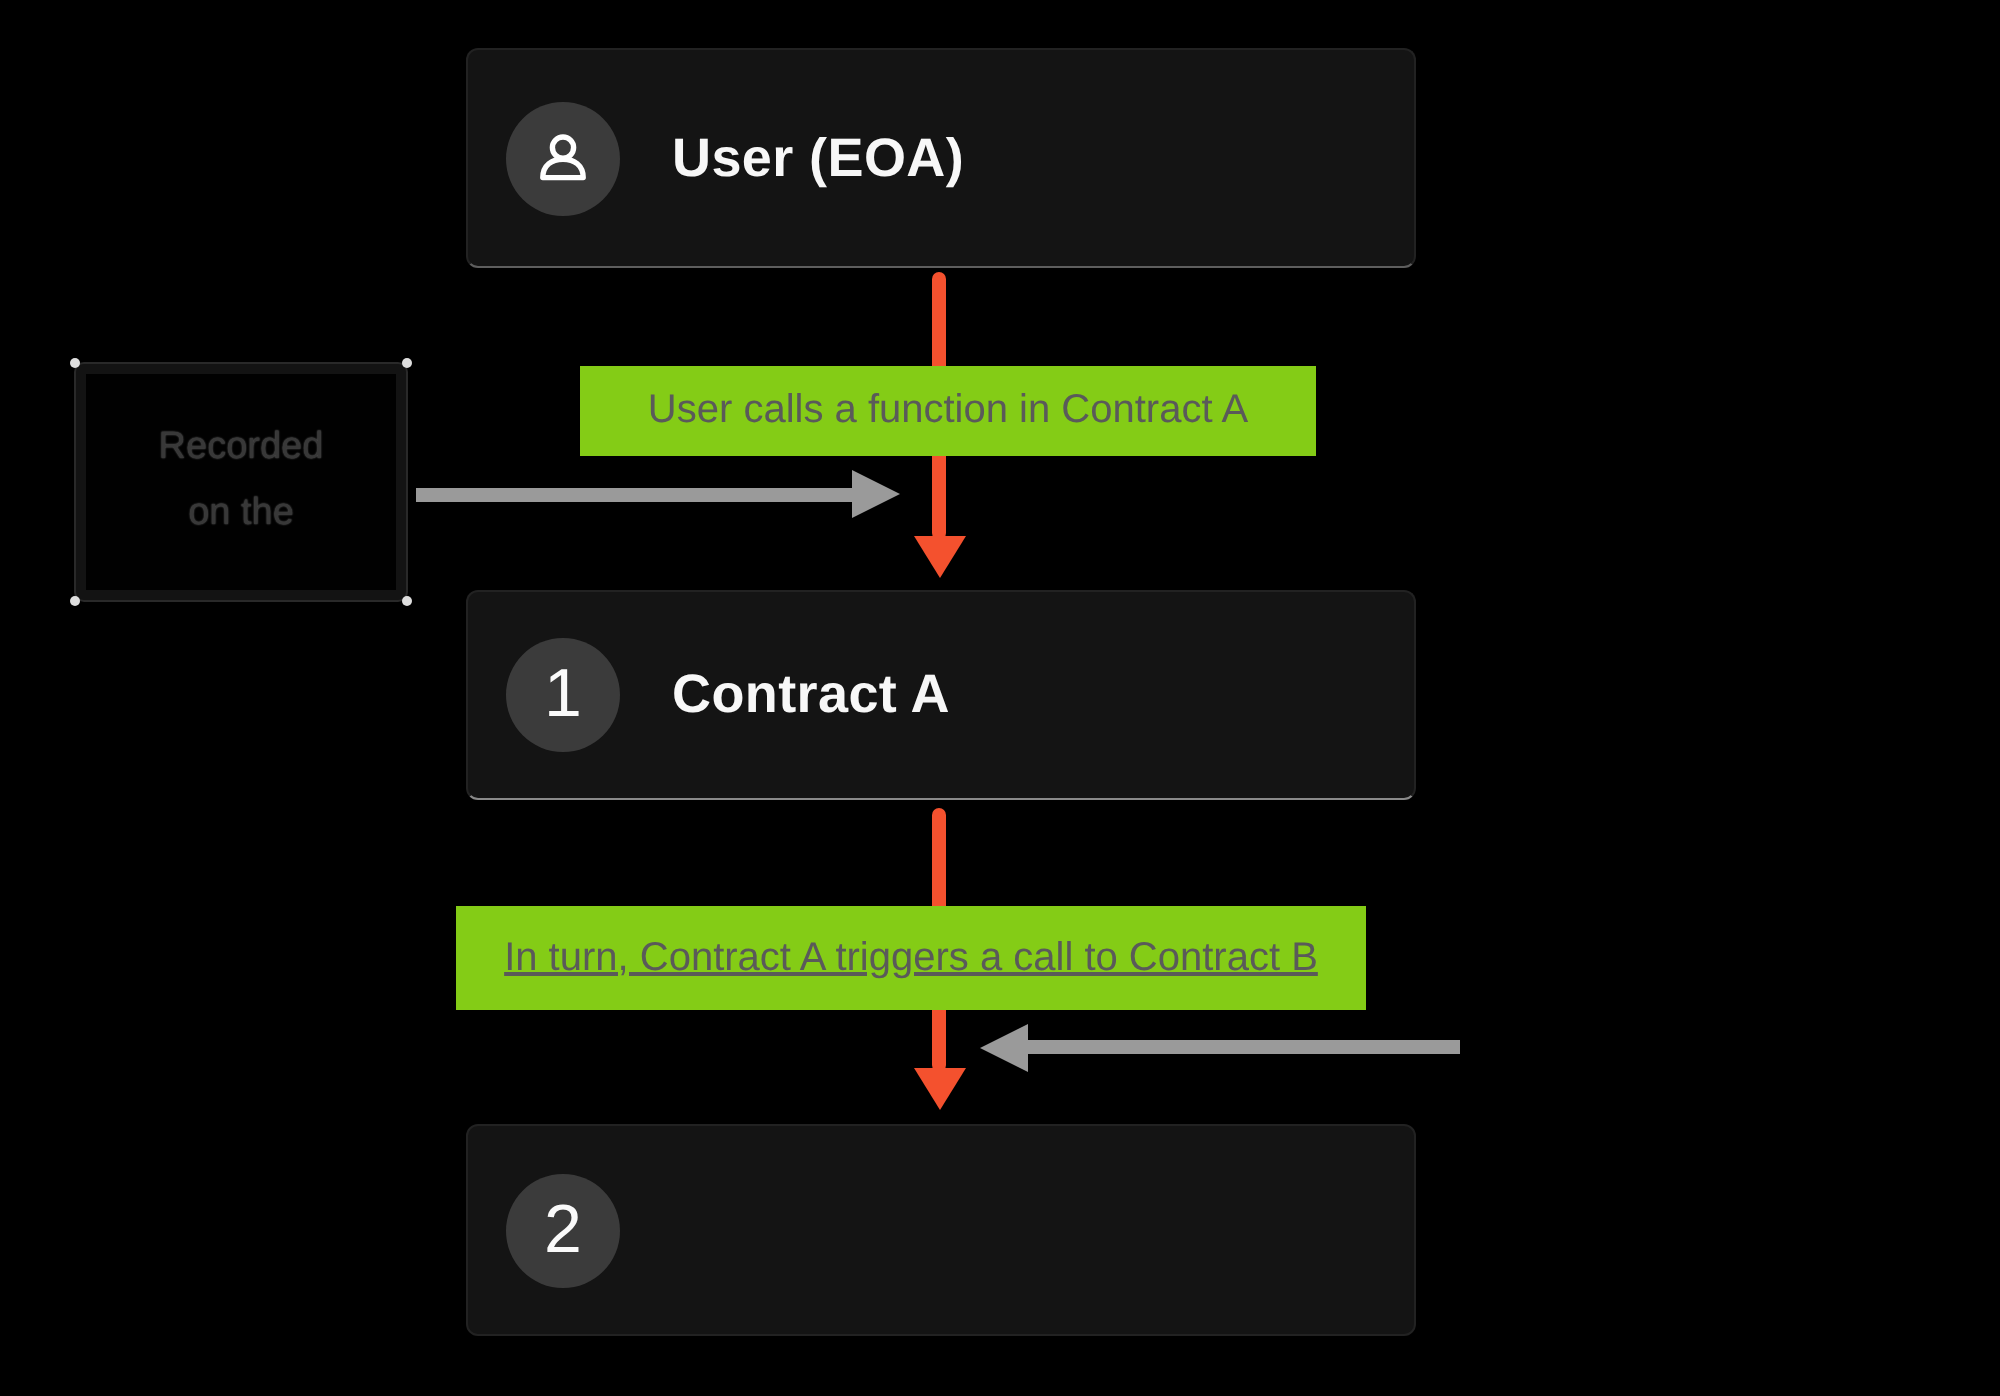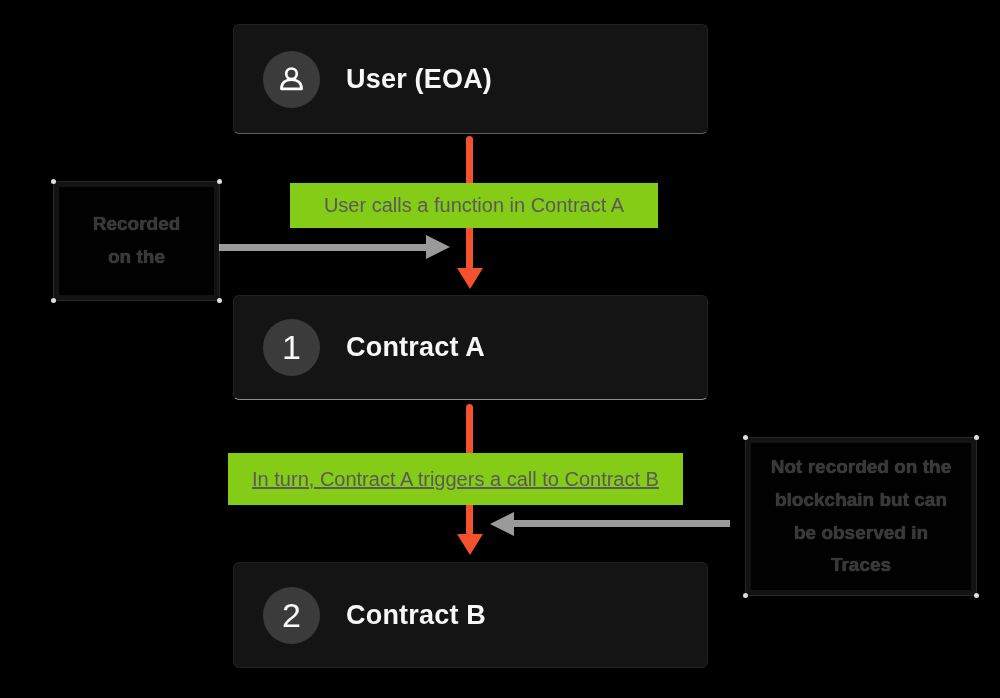--- a/index.html
+++ b/index.html
@@ -16,21 +16,21 @@
   
   .node {
     position: absolute;
     left: 233px;
     width: 475px;
     background: #141414;
     border: 1px solid #222;
     border-radius: 6px;
     display: flex;
     align-items: center;
-    padding-left: 29px;
+    padding-left: 19px;
     gap: 26px;
   }
   .node-user      { top: 24px;  height: 110px; border-bottom: 1px solid #5e5e5e; }
   .node-contract-a{ top: 295px; height: 105px; border-bottom: 1px solid #8a8a8a; }
   .node-contract-b{ top: 562px; height: 106px; }
   .node .badge {
     width: 57px; height: 57px;
     border-radius: 50%;
     background: #3b3b3b;
     display: flex; align-items: center; justify-content: center;
@@ -96,26 +96,25 @@
   .note {
     position: absolute;
     background: #010101;
     border: 5px solid #131313;
     border-radius: 4px;
     box-shadow: 0 0 0 1px rgba(255,255,255,0.16);
     display: flex; flex-direction: column;
     align-items: center; justify-content: center;
     text-align: center;
     color: #383838;
-    font-weight: 700;
+    font-weight: 400;
     font-size: 19px;
     line-height: 1.72;
     text-shadow: 0 0 1px rgba(255,255,255,0.40);
     z-index: 2;
-    margin-left: 16px;
   }
   .note span { display: block; }
   .note-left  { left: 38px;  top: 182px; width: 165px; height: 118px; }
   .note-right { left: 730px; top: 438px; width: 230px; height: 157px; }
   .note::before {
     content: "";
     position: absolute;
     width: 5px; height: 5px;
     background: #dedede;
     border-radius: 50%;
@@ -164,27 +163,20 @@
   </div>
 
   <div class="vline vline-2"></div>
   <div class="vhead vhead-2"></div>
 
   <div class="flow-label flow-label-2">In turn, Contract A triggers a call to Contract B</div>
 
   <div class="hline hline-right"></div>
   <div class="hhead hhead-left"></div>
 
-  <div class="note note-right">
-    <span>Not recorded on the</span>
-    <span>blockchain but can</span>
-    <span>be observed in</span>
-    <span>Traces</span>
-  </div>
 
   <div class="node node-contract-b">
     <div class="badge">
       <span class="badge-num">2</span>
     </div>
-    <div class="node-title">Contract B</div>
   </div>
 
 </div>
 
 </body></html>

